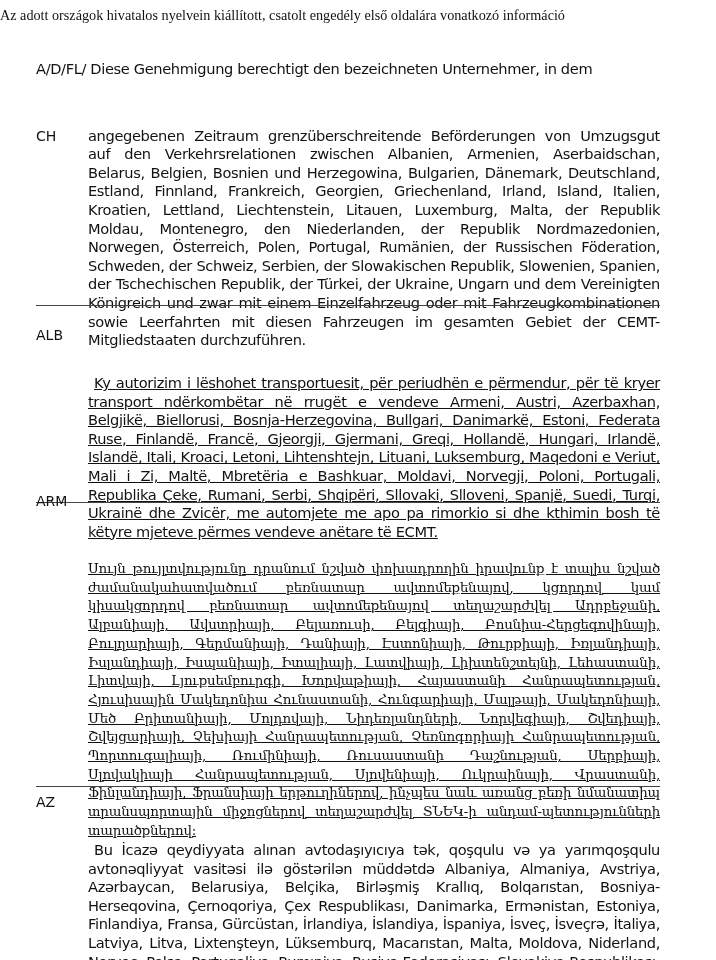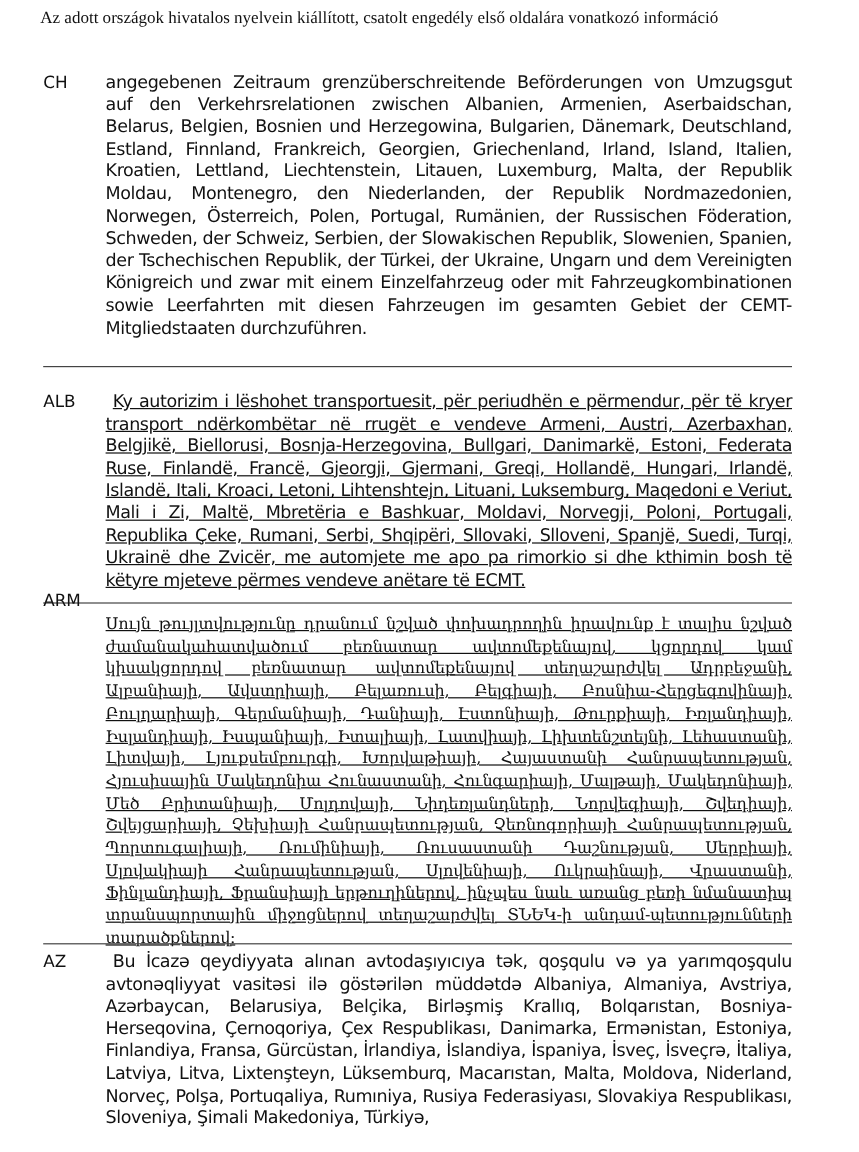--- a/index.html
+++ b/index.html
@@ -1,31 +1,35 @@
 <!DOCTYPE html>
 <html><head>
 <meta charset="utf-8">
 <style>
   html, body { margin:0; padding:0; background:#ffffff; }
   body { width:716px; height:960px; overflow:hidden; position:relative; color:#111; }
-  .header { position:absolute; top:7px; left:0; width:632px; text-align:center;
+  .header { position:absolute; top:7px; left:0; width:632px; 
     font-family:"Liberation Serif", serif; font-size:14.2px; color:#111; }
   .section { position:absolute; left:36px; width:624px; }
   .code { position:absolute; left:0; top:0; font-family:"DejaVu Sans", sans-serif; font-size:14px; line-height:18.6px; }
   .body { margin-left:52px; font-family:"DejaVu Sans", sans-serif; font-size:14.6px; line-height:18.6px;
-    text-align:justify; letter-spacing:-0.35px; }
+    text-align:justify; letter-spacing:-0.35px;margin-top:48px; }
   .rule { position:absolute; left:36px; width:624px; height:0; border-top:1.5px solid #444; }
   .arm { font-family:"DejaVu Serif", serif; font-size:13.4px; line-height:18.7px; letter-spacing:-0.2px;text-decoration:underline; }
 </style>
 </head>
 <body>
 
 <div class="header">Az adott országok hivatalos nyelvein kiállított, csatolt engedély első oldalára vonatkozó információ</div>
 
 <div class="section" style="top:60px;">
+  <div style="font-family:'DejaVu Sans',sans-serif;font-size:14.6px;line-height:18.6px;letter-spacing:-0.35px;white-space:nowrap;">
+    <span>A/D/FL/</span>
+    <span>Diese Genehmigung berechtigt den bezeichneten Unternehmer, in dem</span>
+  </div>
   <div style="position:relative;">
     <span class="code">CH</span>
     <div class="body" style="margin-left:52px;">angegebenen Zeitraum grenzüberschreitende Beförderungen von Umzugsgut auf den Verkehrsrelationen zwischen Albanien, Armenien, Aserbaidschan, Belarus, Belgien, Bosnien und Herzegowina, Bulgarien, Dänemark, Deutschland, Estland, Finnland, Frankreich, Georgien, Griechenland, Irland, Island, Italien, Kroatien, Lettland, Liechtenstein, Litauen, Luxemburg, Malta, der Republik Moldau, Montenegro, den Niederlanden, der Republik Nordmazedonien, Norwegen, Österreich, Polen, Portugal, Rumänien, der Russischen Föderation, Schweden, der Schweiz, Serbien, der Slowakischen Republik, Slowenien, Spanien, der Tschechischen Republik, der Türkei, der Ukraine, Ungarn und dem Vereinigten Königreich und zwar mit einem Einzelfahrzeug oder mit Fahrzeugkombinationen sowie Leerfahrten mit diesen Fahrzeugen im gesamten Gebiet der CEMT-Mitgliedstaaten durchzuführen.</div>
   </div>
 </div>
 
 <div class="rule" style="top:305px;"></div>
 
 <div class="section" style="top:326px;text-decoration:underline;">
   <span class="code">ALB</span>

